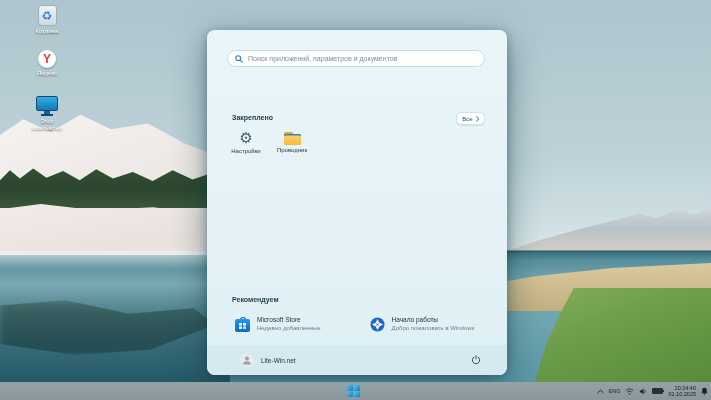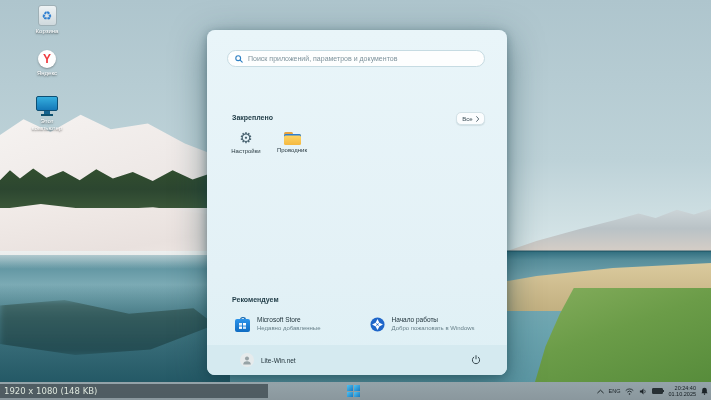--- a/index.html
+++ b/index.html
@@ -219,23 +219,20 @@
         <svg width="10" height="10" viewBox="0 0 12 12">
           <path d="M3.2 2.6 a4.4 4.4 0 1 0 5.6 0" fill="none" stroke="#2b3b42" stroke-width="1.1" stroke-linecap="round"></path>
           <line x1="6" y1="0.8" x2="6" y2="4.6" stroke="#2b3b42" stroke-width="1.1" stroke-linecap="round"></line>
         </svg>
       </span>
     </div>
   </div>
 
   <div class="abs taskbar"></div>
 
-  <div class="abs caption">
-    <span>1920 x 1080 (148 KB)</span>
-  </div>
 
   <div class="abs startbtn">
     <i></i>
       <i></i>
       <i></i>
       <i></i>
   </div>
 
   <div class="abs tray">
     <svg width="7" height="5" viewBox="0 0 8 5">

